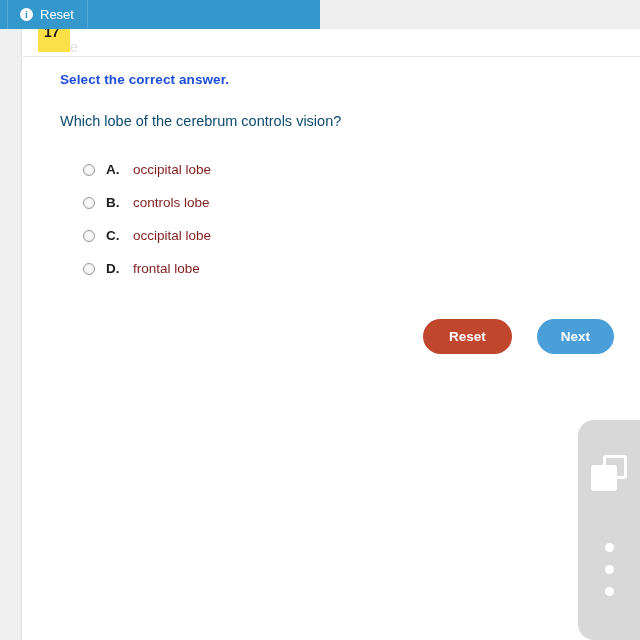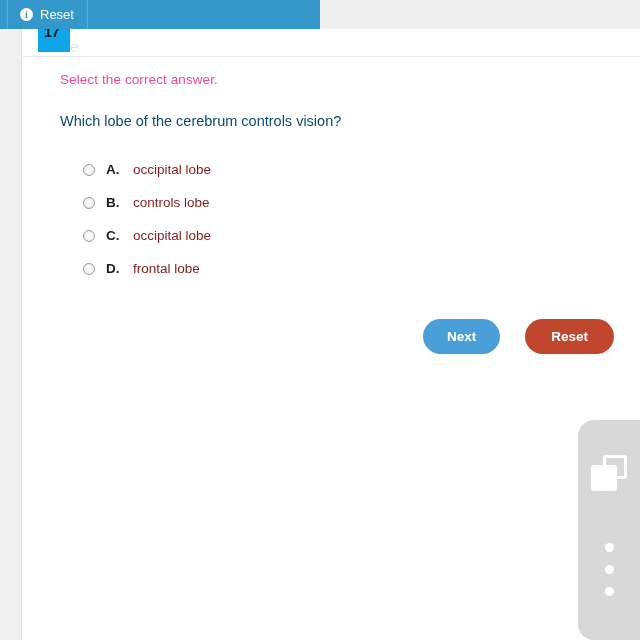--- a/index.html
+++ b/index.html
@@ -120,21 +120,21 @@
     background: #ffffff;
   }
 
   
   .qnum-tab {
     position: absolute;
     left: 38px;
     top: 24px;
     width: 32px;
     height: 28px;
-    background: #0ea5e9;
+    background: #fde047;
     z-index: 20;
   }
   .qnum-tab .qnum {
     position: absolute;
     left: 6px;
     top: 1px;
     font-size: 14px;
     font-weight: bold;
     color: #1a1a1a;
     line-height: 1;
@@ -173,22 +173,23 @@
     width: 617px;
     height: 583px;
     background: #ffffff;
   }
 
   .instruction {
     position: absolute;
     left: 37px;
     top: 15px;
     font-size: 13.5px;
-    color: #ec4899;
+    color: #1d4ed8;
     letter-spacing: 0.1px;
+    font-weight: bold;
   }
 
   .question {
     position: absolute;
     left: 37px;
     top: 56px;
     font-size: 14.5px;
     color: #0c4a6e;
   }
 
@@ -359,22 +360,22 @@
 
       <div class="option-row">
         <span class="opt-radio"></span>
         <span class="opt-letter">D.</span>
         <span class="opt-text">frontal lobe</span>
       </div>
 
     </div>
 
     <div class="actions">
+      <button class="btn btn-reset">Reset</button>
       <button class="btn btn-next">Next</button>
-      <button class="btn btn-reset">Reset</button>
     </div>
 
   </div>
 
   <div class="side-widget">
     <div class="icon-copy">
       <span class="sq-back"></span>
       <span class="sq-front"></span>
     </div>
     <div class="icon-dots">

